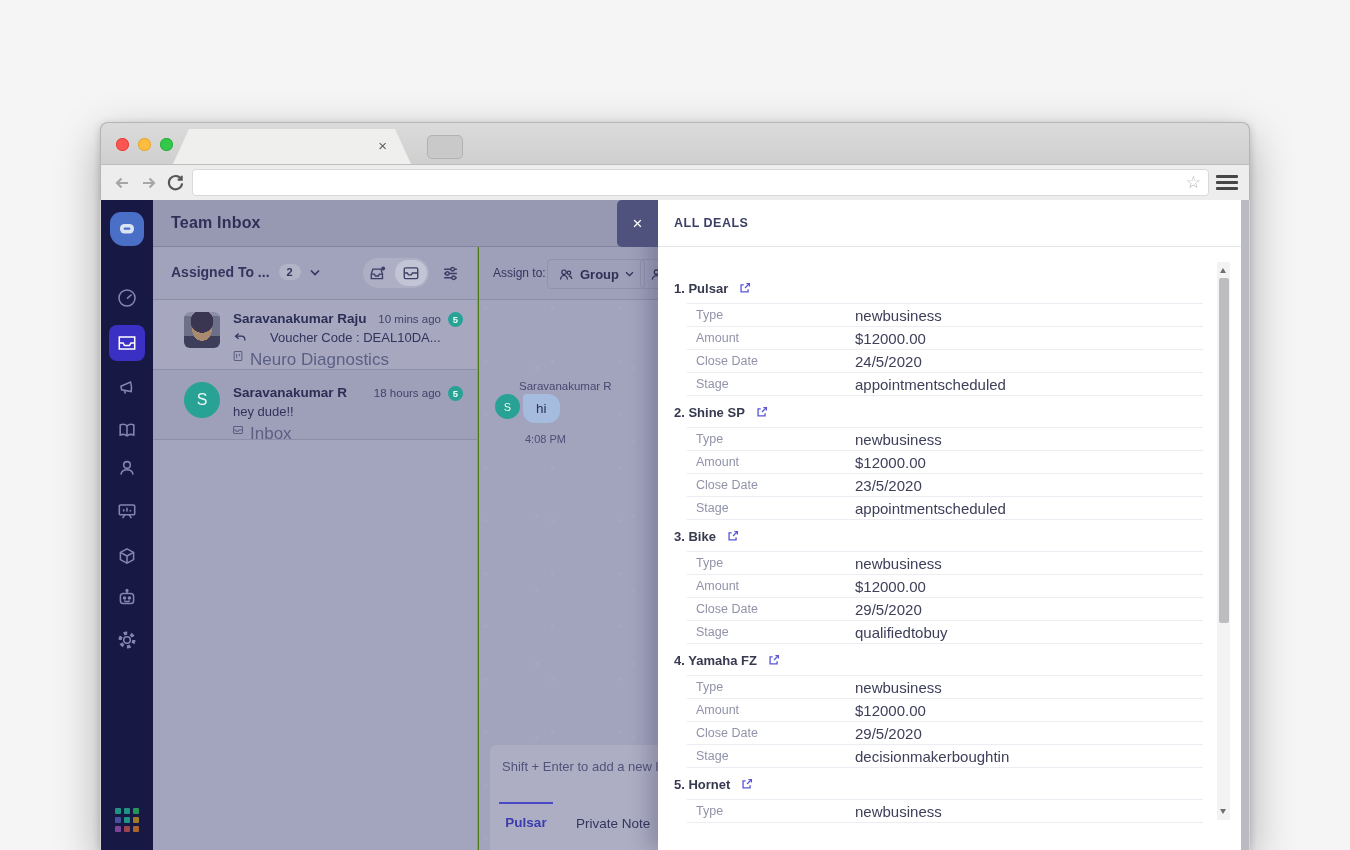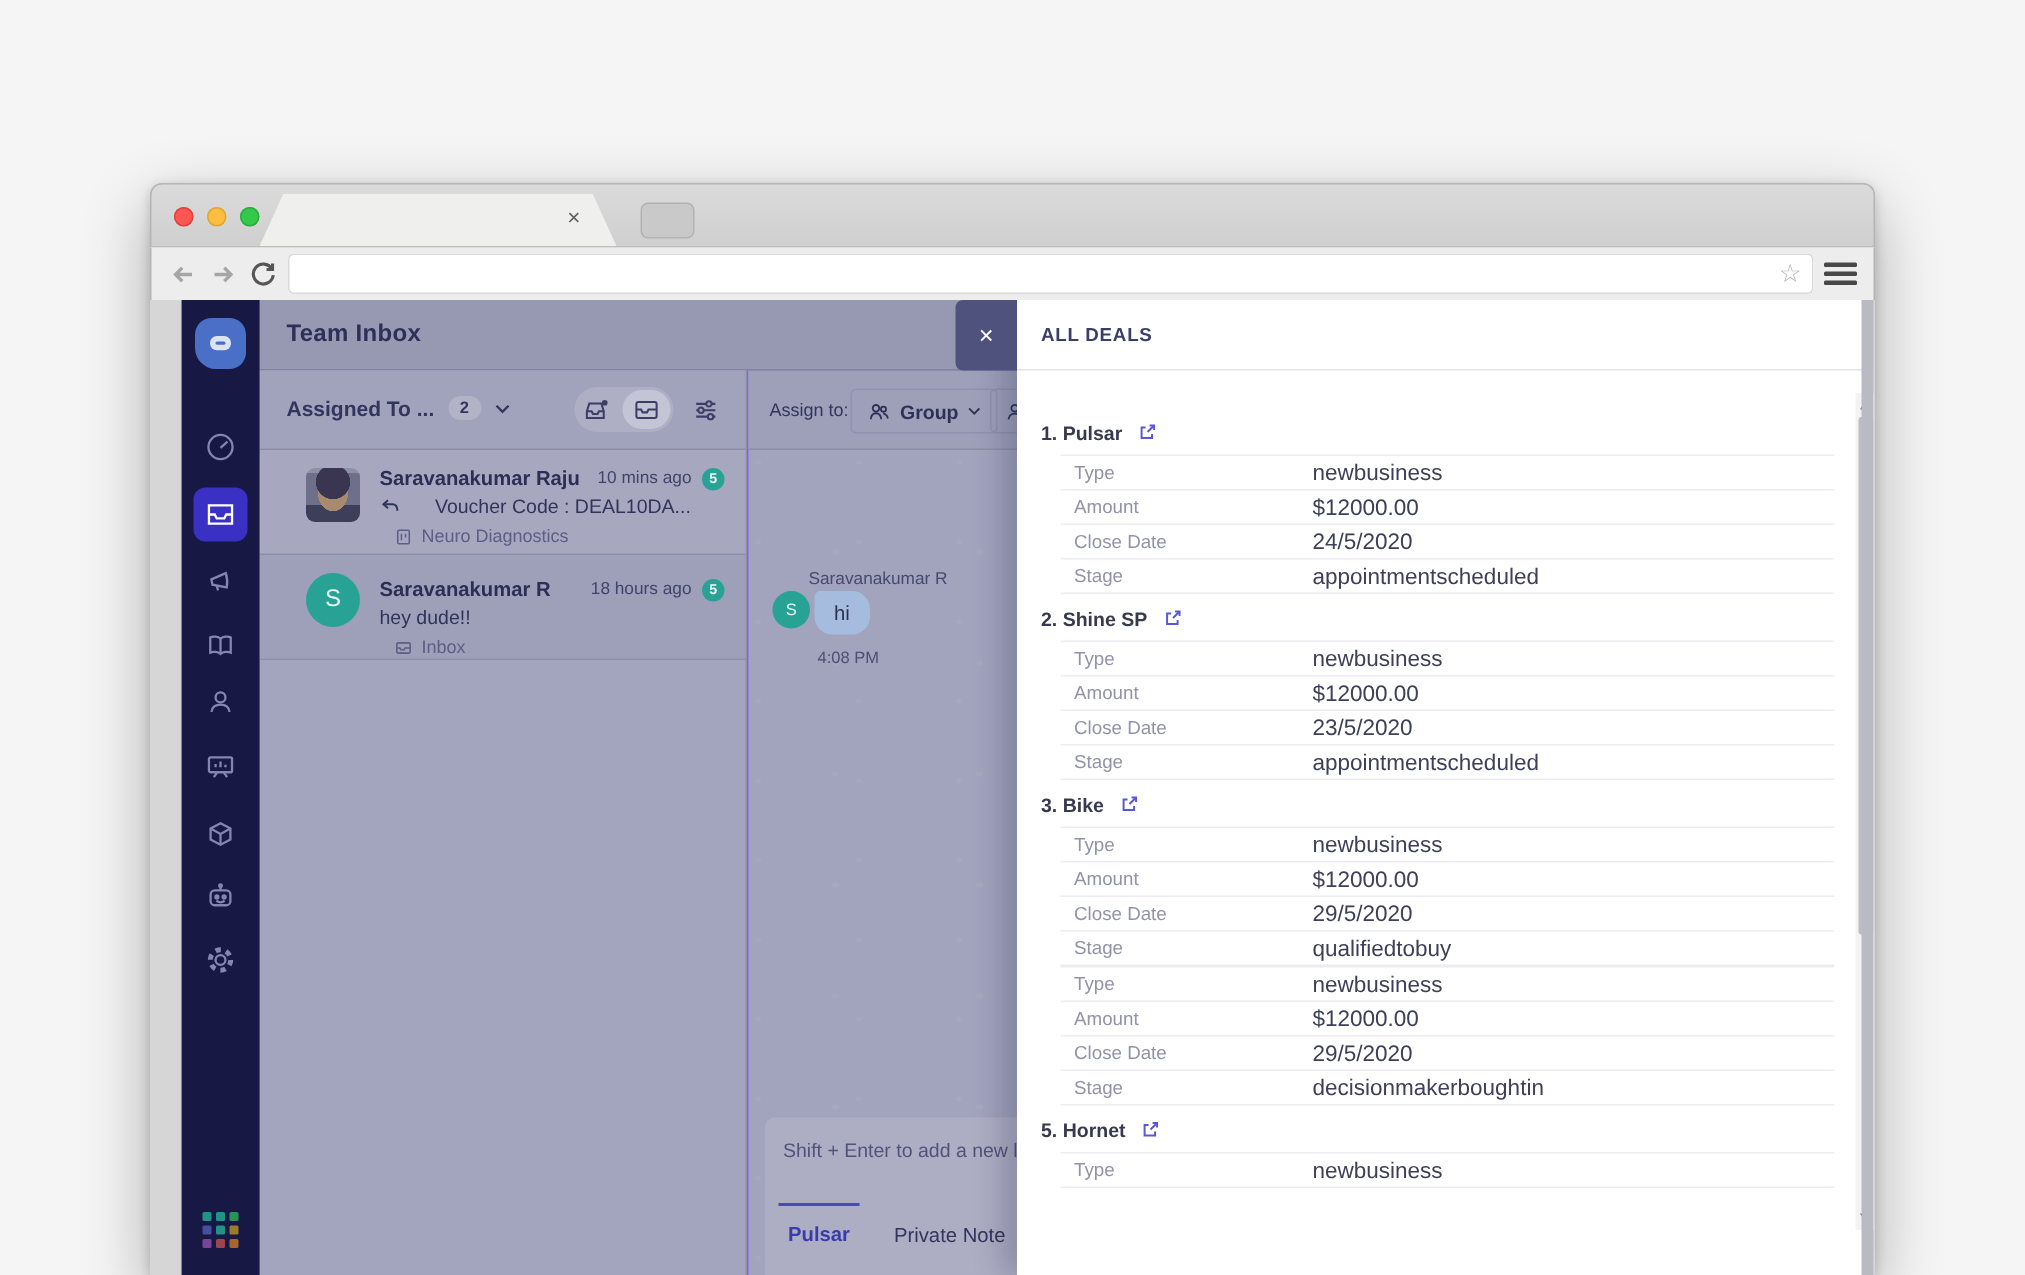--- a/index.html
+++ b/index.html
@@ -29,21 +29,21 @@
              gap:7px; padding:0 11px; border-left:1px solid #b5b5b5; border-right:1px solid #b5b5b5; }
   .urlfield { flex:1; height:27px; background:#fff; border-radius:4px;
               box-shadow:inset 0 0 0 1px #d9d9d9; position:relative; }
   .urlfield input { position:absolute; inset:0; border:none; outline:none; background:transparent;
                     padding:0 32px 0 10px; font-size:13px; color:#333; }
   .star { position:absolute; right:8px; top:3px; font-size:17px; color:#b2b2b2; }
   .hamburger { width:22px; padding:2px 0; }
   .hamburger div { height:3px; background:#474747; border-radius:1px; margin:2.6px 0; }
 
   
-  .app { position:absolute; left:1px; right:1px; top:78px; bottom:0; background:#8b5cf6; overflow:hidden;margin-left:20px; }
+  .app { position:absolute; left:1px; right:1px; top:78px; bottom:0; background:#4d7c0f; overflow:hidden; }
 
   
   .sidebar { position:absolute; left:0; top:0; bottom:0; width:52px; background:#171944; z-index:2; }
   .logo { position:absolute; left:9px; top:12px; width:34px; height:34px; border-radius:11px 11px 11px 14px;
           background:#4a6fc6; display:flex; align-items:center; justify-content:center; }
   .si { position:absolute; left:0; width:52px; display:flex; justify-content:center; color:#8386b0; }
   .si-active { position:absolute; left:8px; width:36px; height:36px; border-radius:8px; background:#3a31c4;
                display:flex; align-items:center; justify-content:center; }
   .appgrid { position:absolute; left:14px; top:608px; width:24px; display:grid;
              grid-template-columns:repeat(3,6px); gap:3px; }
@@ -85,22 +85,22 @@
   .conv.c2 .name { top:15px; }
   .conv .time { position:absolute; right:36px; top:13px; font-size:11.5px; color:#41436a; }
   .conv.c2 .time { top:17px; }
   .conv .badge { position:absolute; right:14px; top:12px; width:15px; height:15px; border-radius:50%;
                  background:#27a295; color:#eafaf7; font-size:9.5px; font-weight:700;
                  display:flex; align-items:center; justify-content:center; }
   .conv.c2 .badge { top:16px; }
   .conv .preview { position:absolute; left:80px; top:30px; font-size:13px; color:#31335b;
                    display:flex; align-items:center; gap:23px; white-space:nowrap; }
   .conv.c2 .preview { top:34px; }
-  .conv .channel { position:absolute; left:90px; top:50px; font-size:12px; color:#5c5e83;
-                   display:flex; align-items:flex-end; gap:6px; }
+  .conv .channel { position:absolute; left:79px; top:50px; font-size:17px; color:#5c5e83;
+                   display:flex; align-items:flex-start; gap:6px; }
   .conv.c2 .channel { top:54px; }
 
   
   .chat { position:absolute; left:378px; top:47px; right:0; bottom:0; background:#a2a3bd;
           background-image:radial-gradient(rgba(255,255,255,.05) 2px, transparent 2.6px),
                            radial-gradient(rgba(255,255,255,.04) 1.6px, transparent 2.2px);
           background-size:96px 74px, 67px 53px; background-position:10px 10px, 40px 35px; }
   .chat-topbar { position:relative; height:53px; background:#9e9fb9; border-bottom:1px solid #8d8ea8; }
   .assign-lbl { position:absolute; left:14px; top:19px; font-size:12px; color:#33355e; }
   .btn-group { position:absolute; left:68px; top:12px; height:30px; border:1px solid #9092ae;
@@ -493,20 +493,28 @@
                 </div>
 
                 <div class="deal-row">
                   <span class="deal-label">Stage</span>
                   <span class="deal-value">qualifiedtobuy</span>
                 </div>
               </div>
           </div>
 
           <div class="deal">
+            <div class="deal-title-row">
+              <span class="deal-title">4. Yamaha FZ</span>
+              <svg width="14" height="14" viewBox="0 0 16 16" fill="none" stroke="#5956d8" stroke-width="1.5">
+                <path d="M6.5 4.5 H3.5 v8 h8 V9.5"></path>
+                <path d="M8 8 L13 3"></path>
+                <path d="M9.6 3 H13 v3.4"></path>
+              </svg>
+            </div>
             <div class="deal-rows">
 
                 <div class="deal-row">
                   <span class="deal-label">Type</span>
                   <span class="deal-value">newbusiness</span>
                 </div>
 
                 <div class="deal-row">
                   <span class="deal-label">Amount</span>
                   <span class="deal-value">$12000.00</span>

